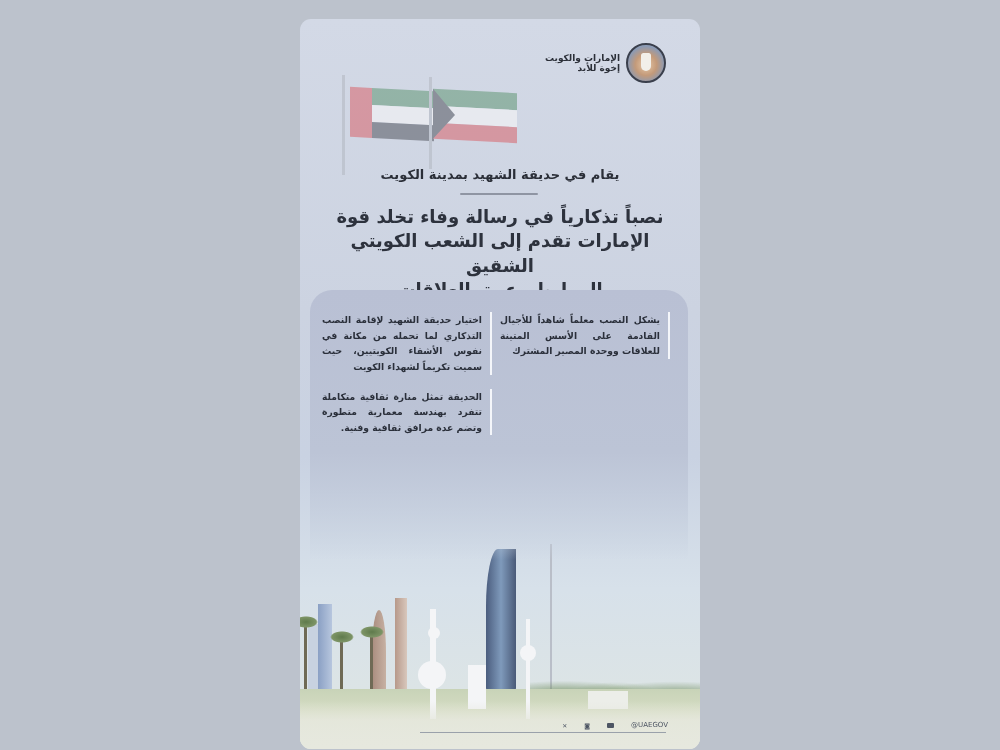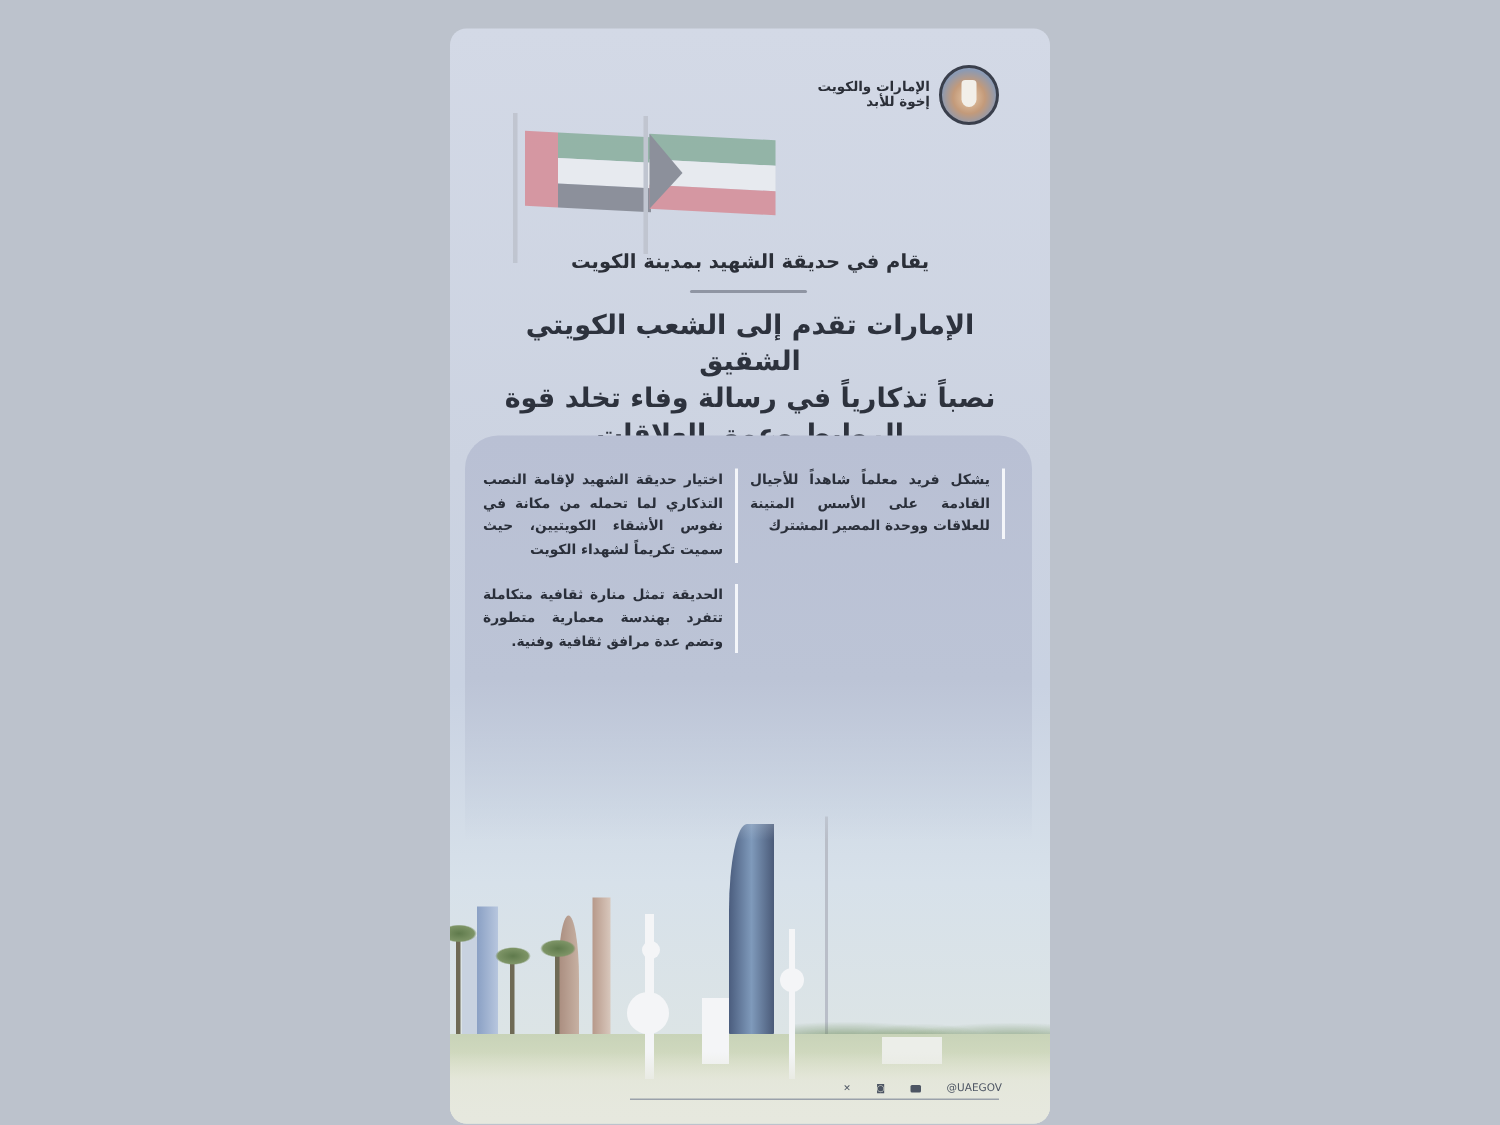--- a/index.html
+++ b/index.html
@@ -167,22 +167,22 @@
       <div class="g"></div>
         <div class="w"></div>
         <div class="r"></div>
         <div class="tri"></div>
     </div>
   </div>
 
   <div class="subtitle">يقام في حديقة الشهيد بمدينة الكويت</div>
   <div class="divider"></div>
   <div class="title">
+    <span>نصباً تذكارياً في رسالة وفاء تخلد قوة</span>
     <span>الإمارات تقدم إلى الشعب الكويتي الشقيق</span>
-    <span>نصباً تذكارياً في رسالة وفاء تخلد قوة</span>
     <span>الروابط وعمق العلاقات</span>
   </div>
 
   <div class="city">
     <div class="tower t-d"></div>
     <div class="tower t-a"></div>
     <div class="tower t-b"></div>
     <div class="tower t-c"></div>
     <div class="tower t-main"></div>
     <div class="pole-light"></div>
@@ -195,21 +195,21 @@
     <div class="kt b1"></div>
     <div class="kt b2"></div>
     <div class="kt s2"></div>
     <div class="kt b3"></div>
     <div class="kt block"></div>
     <div class="kt block2"></div>
   </div>
 
   <div class="panel">
     <div class="col right">
-      <div class="point">يشكل فريد معلماً شاهداً للأجيال القادمة على الأسس المتينة للعلاقات ووحدة المصير المشترك</div>
+      <div class="point">يشكل النصب معلماً شاهداً للأجيال القادمة على الأسس المتينة للعلاقات ووحدة المصير المشترك</div>
     </div>
     <div class="col left">
       <div class="point">اختيار حديقة الشهيد لإقامة النصب التذكاري لما تحمله من مكانة في نفوس الأشقاء الكويتيين، حيث سميت تكريماً لشهداء الكويت</div>
       <div class="point">الحديقة تمثل منارة ثقافية متكاملة تتفرد بهندسة معمارية متطورة وتضم عدة مرافق ثقافية وفنية.</div>
     </div>
   </div>
 
   <div class="footer">
     <div class="footer-line"></div>
     <div class="social">

